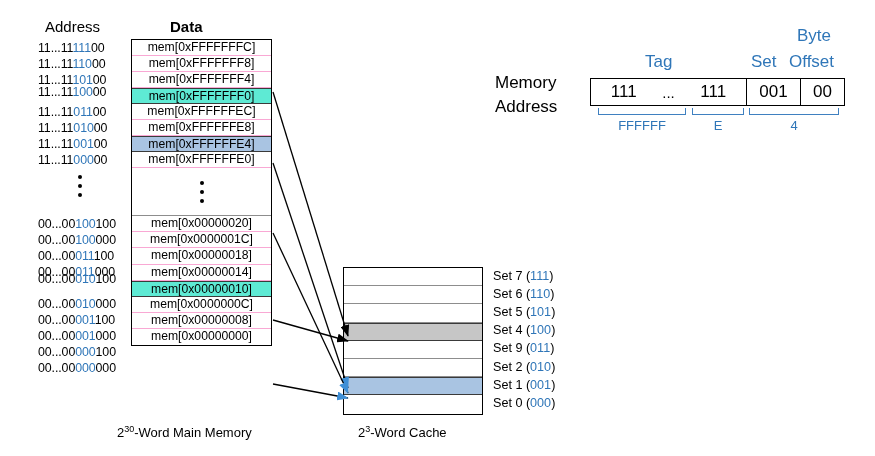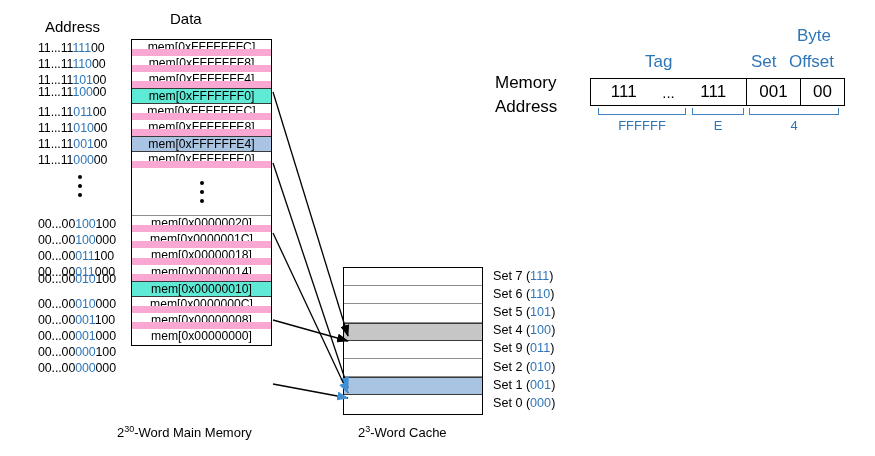--- a/index.html
+++ b/index.html
@@ -11,21 +11,21 @@
   .stage{position:absolute;left:0;top:0;width:875px;height:456px;}
 
   
   .hdr{position:absolute;font-size:15px;color:#000;white-space:nowrap;}
   .blue{color:#2f76b8;}
   .bluetxt{position:absolute;font-size:15px;color:#2f76b8;white-space:nowrap;}
 
   
   #mem-table{position:absolute;left:131px;top:39px;width:141px;
              border:1.6px solid #000;box-sizing:border-box;}
-  #mem-table .row{height:16.05px;box-sizing:border-box;border-bottom:7px solid #f9a8d4;
+  #mem-table .row{height:16.05px;box-sizing:border-box;border-bottom:1px solid #f9a8d4;
                   font-size:12.2px;line-height:15px;text-align:center;white-space:nowrap;
                   position:relative;overflow:hidden;}
   #mem-table .row:last-child{border-bottom:none;}
   #mem-table .row.gray{background:#5eead4;border-top:1.6px solid #3a3a3a;border-bottom:1.6px solid #3a3a3a;}
   #mem-table .row.blue-row{background:#a9c4e2;border-top:1.6px solid #3a3a3a;border-bottom:1.6px solid #3a3a3a;}
   #mem-table .row.dots{border-bottom:none;height:48px;}
   #mem-table .row.dots.endrule{border-bottom:1px solid #8d8d8d;}
 
   .vdots{position:absolute;left:50%;top:50%;transform:translate(-50%,-50%);
          display:flex;flex-direction:column;gap:5px;align-items:center;}
@@ -61,21 +61,21 @@
   .bracelbl{position:absolute;font-size:13px;color:#2f76b8;text-align:center;white-space:nowrap;}
 
   svg.ov{position:absolute;left:0;top:0;width:875px;height:456px;pointer-events:none;}
 </style>
 </head>
 <body>
 
 <div class="stage">
 
   <div class="hdr" style="left:45px;top:18px;">Address</div>
-  <div class="hdr" style="left:170px;top:10px;">Data</div>
+  <div class="hdr" style="left:170px;top:18px;font-weight:bold;">Data</div>
 
   <div id="addr-labels">
       <div class="addr" style="top: 39.6px;"><span>11...11</span><span class="blue">111</span><span>00</span></div>
       <div class="addr" style="top: 55.65px;"><span>11...11</span><span class="blue">110</span><span>00</span></div>
       <div class="addr" style="top: 71.7px;"><span>11...11</span><span class="blue">101</span><span>00</span></div>
       <div class="addr" style="top: 84px;"><span>11...11</span><span class="blue">100</span><span>00</span></div>
       <div class="addr" style="top: 103.8px;"><span>11...11</span><span class="blue">011</span><span>00</span></div>
       <div class="addr" style="top: 119.85px;"><span>11...11</span><span class="blue">010</span><span>00</span></div>
       <div class="addr" style="top: 135.9px;"><span>11...11</span><span class="blue">001</span><span>00</span></div>
       <div class="addr" style="top: 151.95px;"><span>11...11</span><span class="blue">000</span><span>00</span></div>

